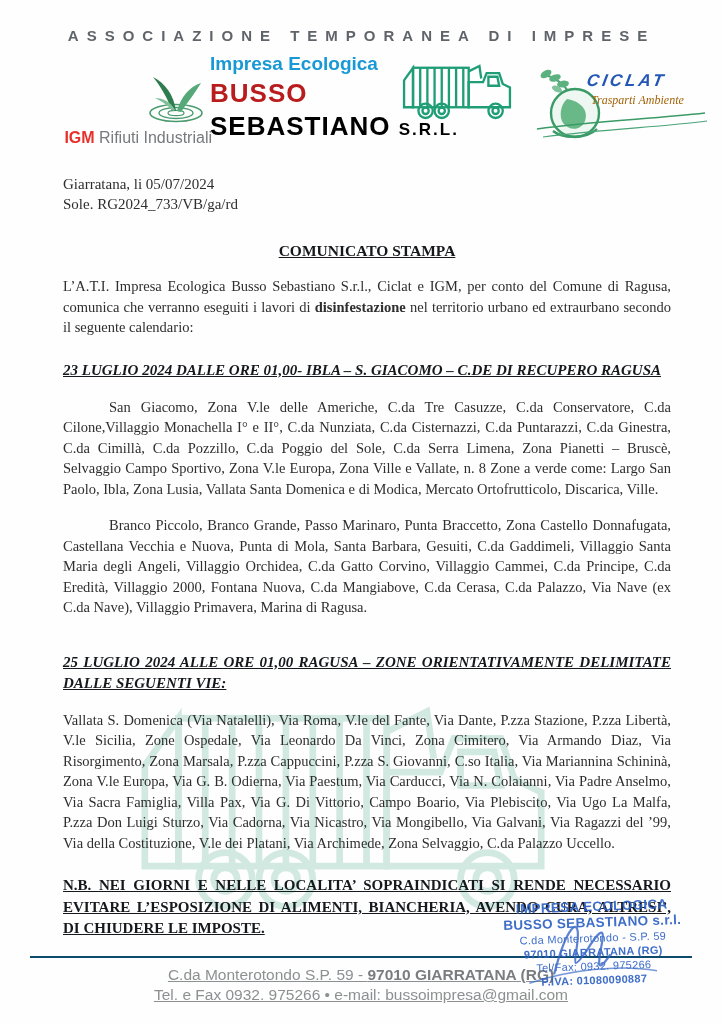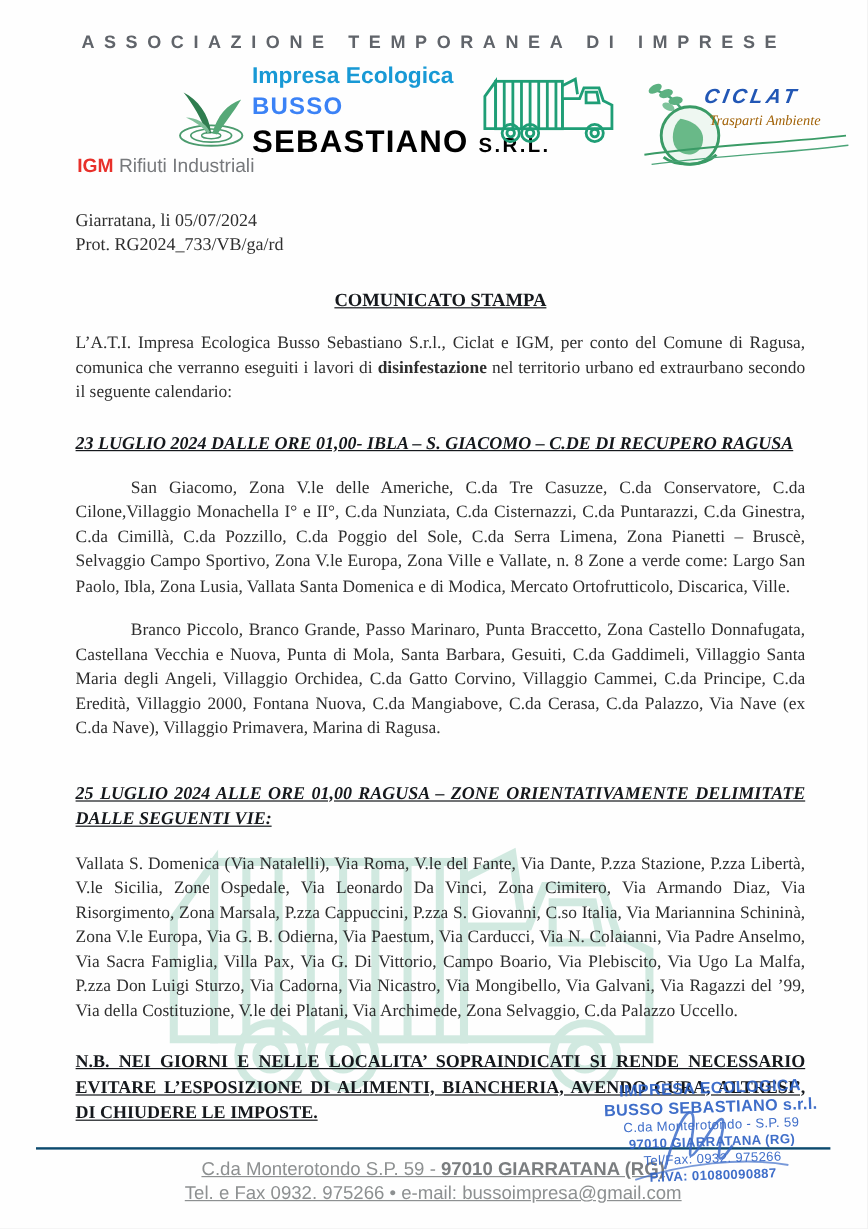--- a/index.html
+++ b/index.html
@@ -11,21 +11,21 @@
   
   .ati{margin-top:27px;text-align:center;font-family:"Liberation Sans",sans-serif;
        font-size:15px;font-weight:600;letter-spacing:8px;color:#60646a;}
   .letterhead{position:relative;height:118px;margin-top:9px;z-index:2;}
   .igm{position:absolute;left:52px;top:16px;width:160px;text-align:right;}
   .igm-icon{display:block;margin:0 auto;}
   .igm-text{font-family:"Liberation Sans",sans-serif;font-size:16px;color:#77797c;margin-top:2px;white-space:nowrap;}
   .igm-red{color:#e8302a;font-weight:bold;}
   .busso{position:absolute;left:210px;top:0;font-family:"Liberation Sans",sans-serif;}
   .busso-l1{color:#1899d5;font-weight:bold;font-size:19px;}
-  .busso-l2{color:#3b82f6;font-weight:bold;font-size:20px;letter-spacing:1px;margin-top:3px;}
+  .busso-l2{color:#b91c1c;font-weight:bold;font-size:26px;letter-spacing:1px;margin-top:3px;}
   .busso-l3{color:#000000;font-weight:bold;font-size:26px;letter-spacing:1px;margin-top:2px;white-space:nowrap;}
   .busso-srl{font-size:17px;letter-spacing:2px;}
   .truck{position:absolute;left:398px;top:4px;}
   .ciclat{position:absolute;left:533px;top:12px;width:176px;height:84px;}
   .ciclat-wordmark{position:absolute;left:54px;top:6px;color:#2257b5;font-family:"Liberation Sans",sans-serif;
        font-weight:bold;font-style:italic;font-size:17px;letter-spacing:3px;transform:skewX(-10deg);}
   .ciclat-sub{position:absolute;left:58px;top:28px;color:#a16207;font-style:italic;font-size:12px;white-space:nowrap;}
   
   .content{position:relative;z-index:2;padding:0 52px 0 63px;}
   .meta{margin-top:3px;font-size:15px;line-height:20px;}
@@ -162,21 +162,21 @@
       </span>
       <div class="ciclat-wordmark">CICLAT</div>
       <div class="ciclat-sub">Trasparti Ambiente</div>
     </div>
   </div>
 
   <div class="content">
 
     <div class="meta">
       <div>Giarratana, li 05/07/2024</div>
-      <div>Prot. RG2024_733/VB/ga/rd</div>
+      <div>Sole. RG2024_733/VB/ga/rd</div>
     </div>
 
     <div class="doc-title">
       <div>COMUNICATO STAMPA</div>
     </div>
 
     <p class="para"><span>L’A.T.I. Impresa Ecologica Busso Sebastiano S.r.l., Ciclat e IGM, per conto del Comune di Ragusa, comunica che verranno eseguiti i lavori di </span><b>disinfestazione</b><span> nel territorio urbano ed extraurbano secondo il seguente calendario:</span></p>
 
     <div class="sec-h h1">23 LUGLIO 2024 DALLE ORE 01,00- IBLA – S. GIACOMO – C.DE DI RECUPERO RAGUSA</div>
     <p class="para tab">San Giacomo, Zona V.le delle Americhe, C.da Tre Casuzze, C.da Conservatore, C.da Cilone,Villaggio Monachella I° e II°, C.da Nunziata, C.da Cisternazzi, C.da Puntarazzi, C.da Ginestra, C.da Cimillà, C.da Pozzillo, C.da Poggio del Sole, C.da Serra Limena, Zona Pianetti – Bruscè, Selvaggio Campo Sportivo, Zona V.le Europa, Zona Ville e Vallate, n. 8 Zone a verde come: Largo San Paolo, Ibla, Zona Lusia, Vallata Santa Domenica e di Modica, Mercato Ortofrutticolo, Discarica, Ville.</p>

